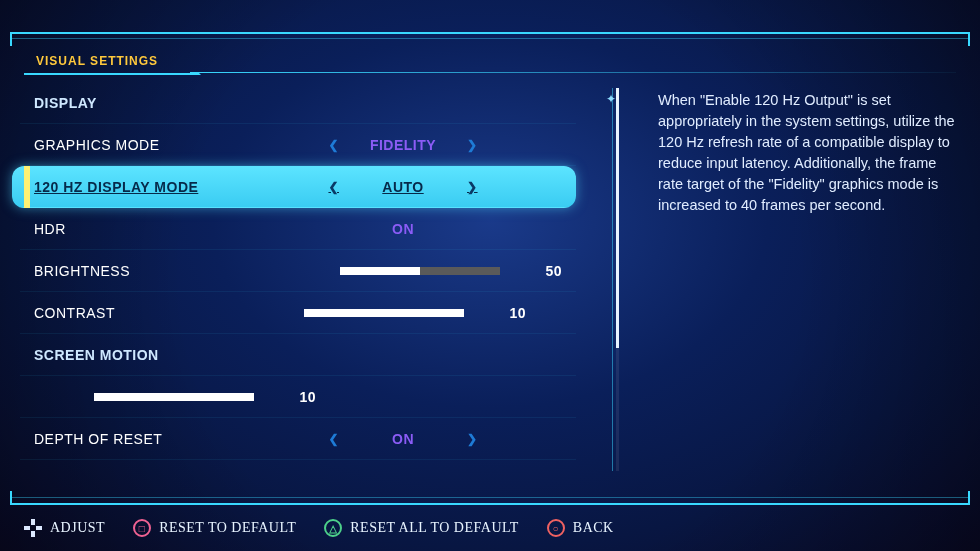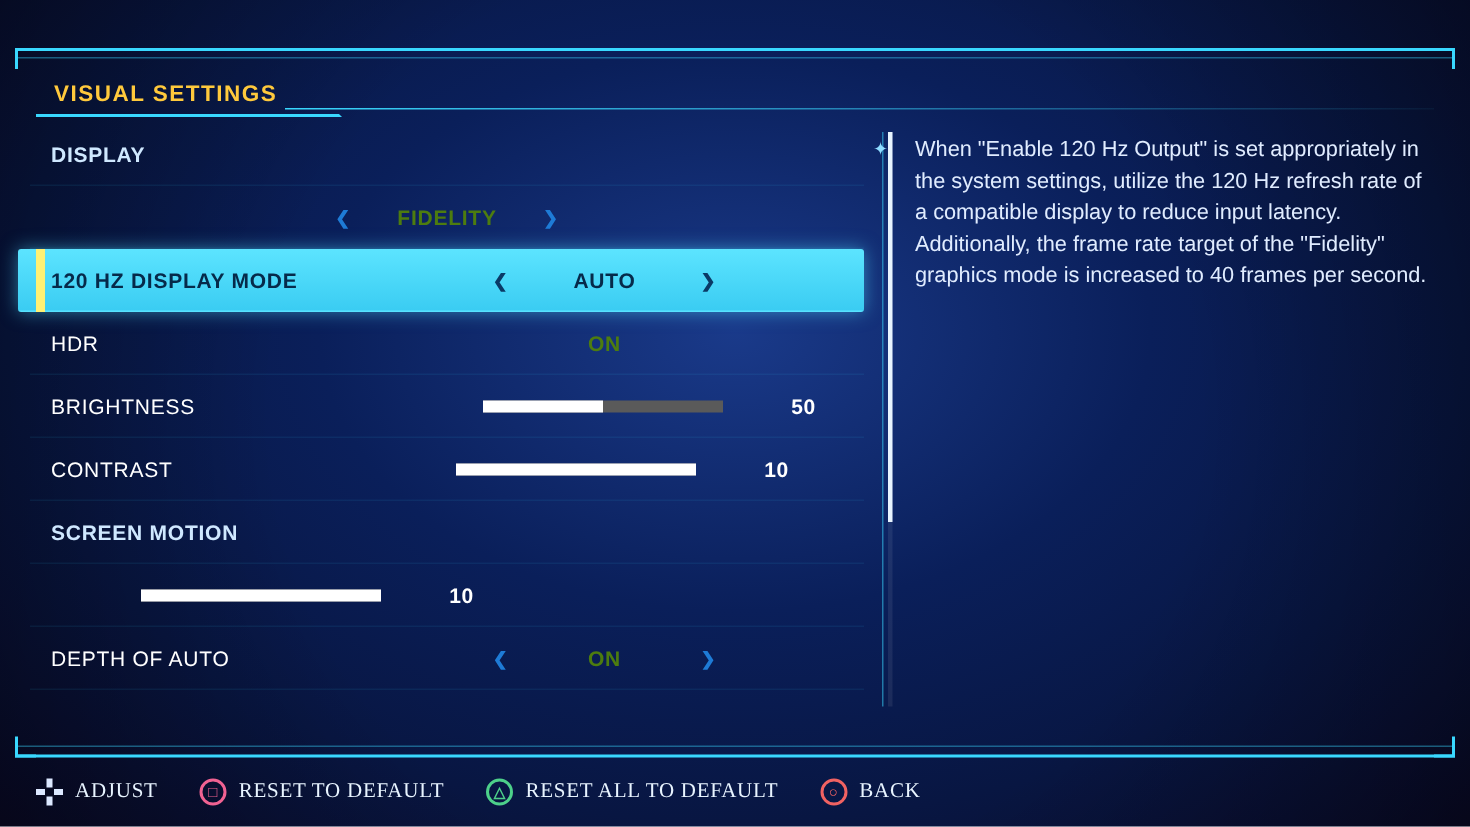--- a/index.html
+++ b/index.html
@@ -33,58 +33,58 @@
 
 .frame-bot { position:absolute; bottom:48px; left:12px; right:12px; }
 .frame-bot::before { content:""; position:absolute; top:-6px; left:0; right:0; height:1px; background:rgba(57,216,255,0.4);}
 .frame-bot::after { content:""; position:absolute; top:0; left:0; right:0; height:2px; background:#39d8ff;}
 .corner-bl { bottom:46px; left:10px; border-right:none; border-top:none;}
 .corner-br { bottom:46px; right:10px; border-left:none; border-top:none;}
 
 
 .title-tab {
   position:absolute; top:50px; left:24px; padding:4px 24px 5px 12px;
-  color:#ffc93c; font-weight:700; font-size:15px; letter-spacing:1px;
+  color:#ffc93c; font-weight:700; font-size:12px; letter-spacing:1px;
   border-bottom:2px solid #39d8ff;
 }
 .title-tab::after {
   content:""; position:absolute; right:-18px; bottom:-2px; width:22px; height:2px;
   background:#39d8ff; transform:skewX(45deg);
 }
 .title-underline {
   position:absolute; top:72px; left:190px; right:24px; height:1px;
   background:linear-gradient(to right, #39d8ff 0%, rgba(57,216,255,0.05) 100%);
 }
 
 
-.main { position:absolute; top:82px; left:20px; right:20px; bottom:60px; display:flex; }
+.main { position:absolute; top:82px; left:20px; right:20px; bottom:60px; display:flex;gap:24px; }
 .left { flex:0 0 556px; display:flex; flex-direction:column; position:relative; }
 .divider { flex:0 0 26px; position:relative; }
 .divider::before { content:""; position:absolute; left:12px; top:6px; bottom:20px; width:1px; background:rgba(57,216,255,0.5);}
 .divider .gear { position:absolute; left:6px; top:10px; color:#8fdcff; font-size:12px;}
 .divider .track { position:absolute; left:16px; top:6px; bottom:20px; width:3px; background:rgba(255,255,255,0.08);}
 .divider .thumb { position:absolute; left:16px; top:6px; width:3px; height:260px; background:#e8f4ff;}
 .right { flex:1; padding:8px 4px 0 8px; font-size:14.5px; line-height:1.45; color:#e0ecff;}
 
 
 .row { height:42px; display:flex; align-items:center; padding:0 14px; font-size:14px; letter-spacing:0.5px;
   border-bottom:1px solid rgba(57,216,255,0.08);}
 .row.header { color:#cfe8ff; font-weight:600; }
 .row .label { flex:0 0 210px; }
 .row .ctrl { flex:1; display:flex; align-items:center; justify-content:center; gap:10px;}
 .row.selected {
   background:linear-gradient(to bottom, #5ce4ff 0%, #3accf2 100%);
-  color:#062a4a; font-weight:700; border-radius:2px;
+  color:#062a4a; font-weight:700; border-radius:12px;
   box-shadow:0 0 12px rgba(80,220,255,0.5);
-  margin-left:-8px; padding-left:22px;
+  margin-left:-8px; padding-left:22px;text-decoration:underline;
 }
 .row.selected .sel-edge { position:absolute; left:12px; width:6px; height:42px; background:#fff173; }
 .arrow { color:#1e7bd6; font-size:12px; font-weight:900; padding:0 4px; cursor:pointer;}
 .row.selected .arrow { color:#0a3a66; }
-.val { min-width:100px; text-align:center; font-weight:600; color:#4d7c0f;}
+.val { min-width:100px; text-align:center; font-weight:600; color:#8b5cf6;}
 .row.selected .val { color:#062a4a; }
 
 
 .slider { width:160px; height:8px; background:#5a5a5a; position:relative; }
 .slider .fill { position:absolute; left:0; top:0; bottom:0; background:#fff; }
 .numval { width:40px; text-align:right; margin-left:12px; font-weight:600;}
 
 
 .footer { position:absolute; bottom:14px; left:24px; right:24px; display:flex; gap:28px; align-items:center;
   font-size:14px; letter-spacing:0.5px; color:#e8f4ff;font-family:Liberation Serif, serif;}
@@ -112,20 +112,21 @@
 <div class="title-underline"></div>
 
 <div class="main">
   <div class="left">
 
     <div class="row header">
       <span>DISPLAY</span>
     </div>
 
     <div class="row">
+      <span class="label">GRAPHICS MODE</span>
       <span class="ctrl">
         <span class="arrow">❮</span>
         <span class="val">FIDELITY</span>
         <span class="arrow">❯</span>
       </span>
     </div>
 
     <div class="row selected" style="position:relative">
       <span class="sel-edge"></span>
       <span class="label">120 HZ DISPLAY MODE</span>
@@ -138,21 +139,21 @@
 
     <div class="row">
       <span class="label">HDR</span>
       <span class="ctrl">
         <span class="val">ON</span>
       </span>
     </div>
 
     <div class="row">
       <span class="label">BRIGHTNESS</span>
-      <span class="ctrl" style="justify-content:center; padding-left:60px;">
+      <span class="ctrl" style="justify-content:flex-end; padding-left:60px;">
         <span class="slider">
             <span class="fill" style="width:50%"></span>
           </span>
         <span class="numval">50</span>
       </span>
     </div>
 
     <div class="row">
       <span class="label">CONTRAST</span>
       <span class="ctrl" style="justify-content:flex-start; padding-left:60px;">
@@ -170,21 +171,21 @@
     <div class="row">
       <span class="ctrl" style="justify-content:flex-start; padding-left:60px;">
         <span class="slider">
             <span class="fill" style="width:100%"></span>
           </span>
         <span class="numval">10</span>
       </span>
     </div>
 
     <div class="row">
-      <span class="label">DEPTH OF AUTO</span>
+      <span class="label">DEPTH OF RESET</span>
       <span class="ctrl">
         <span class="arrow">❮</span>
         <span class="val">ON</span>
         <span class="arrow">❯</span>
       </span>
     </div>
 
   </div>
 
   <div class="divider">

